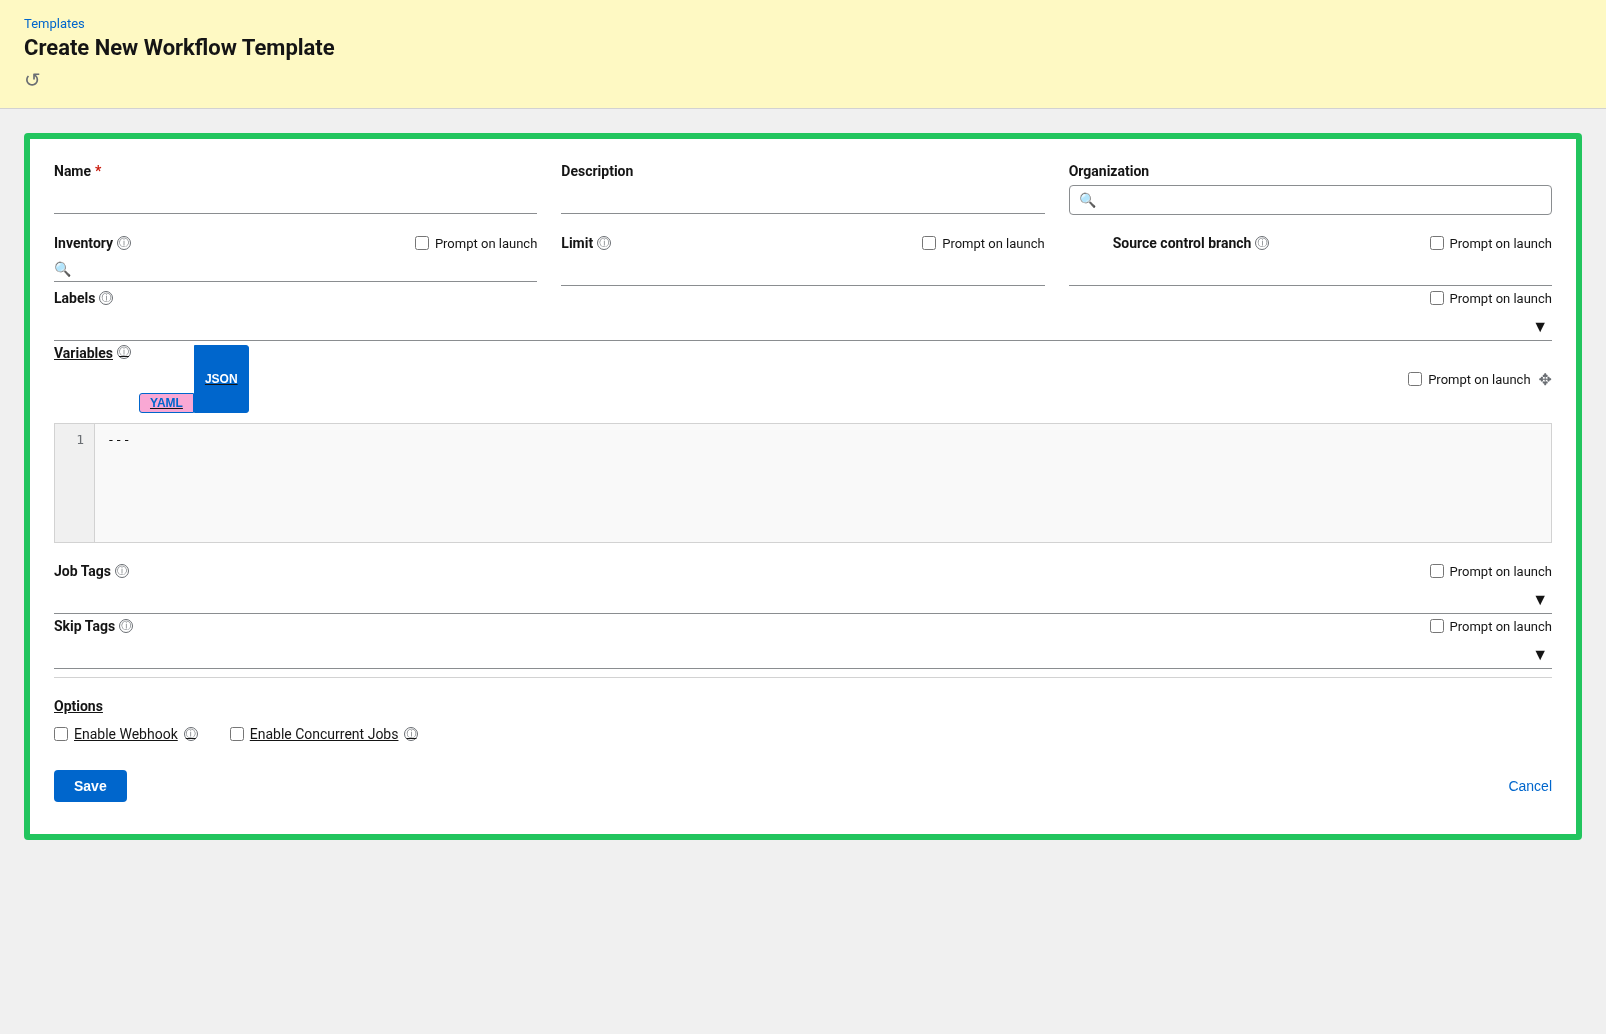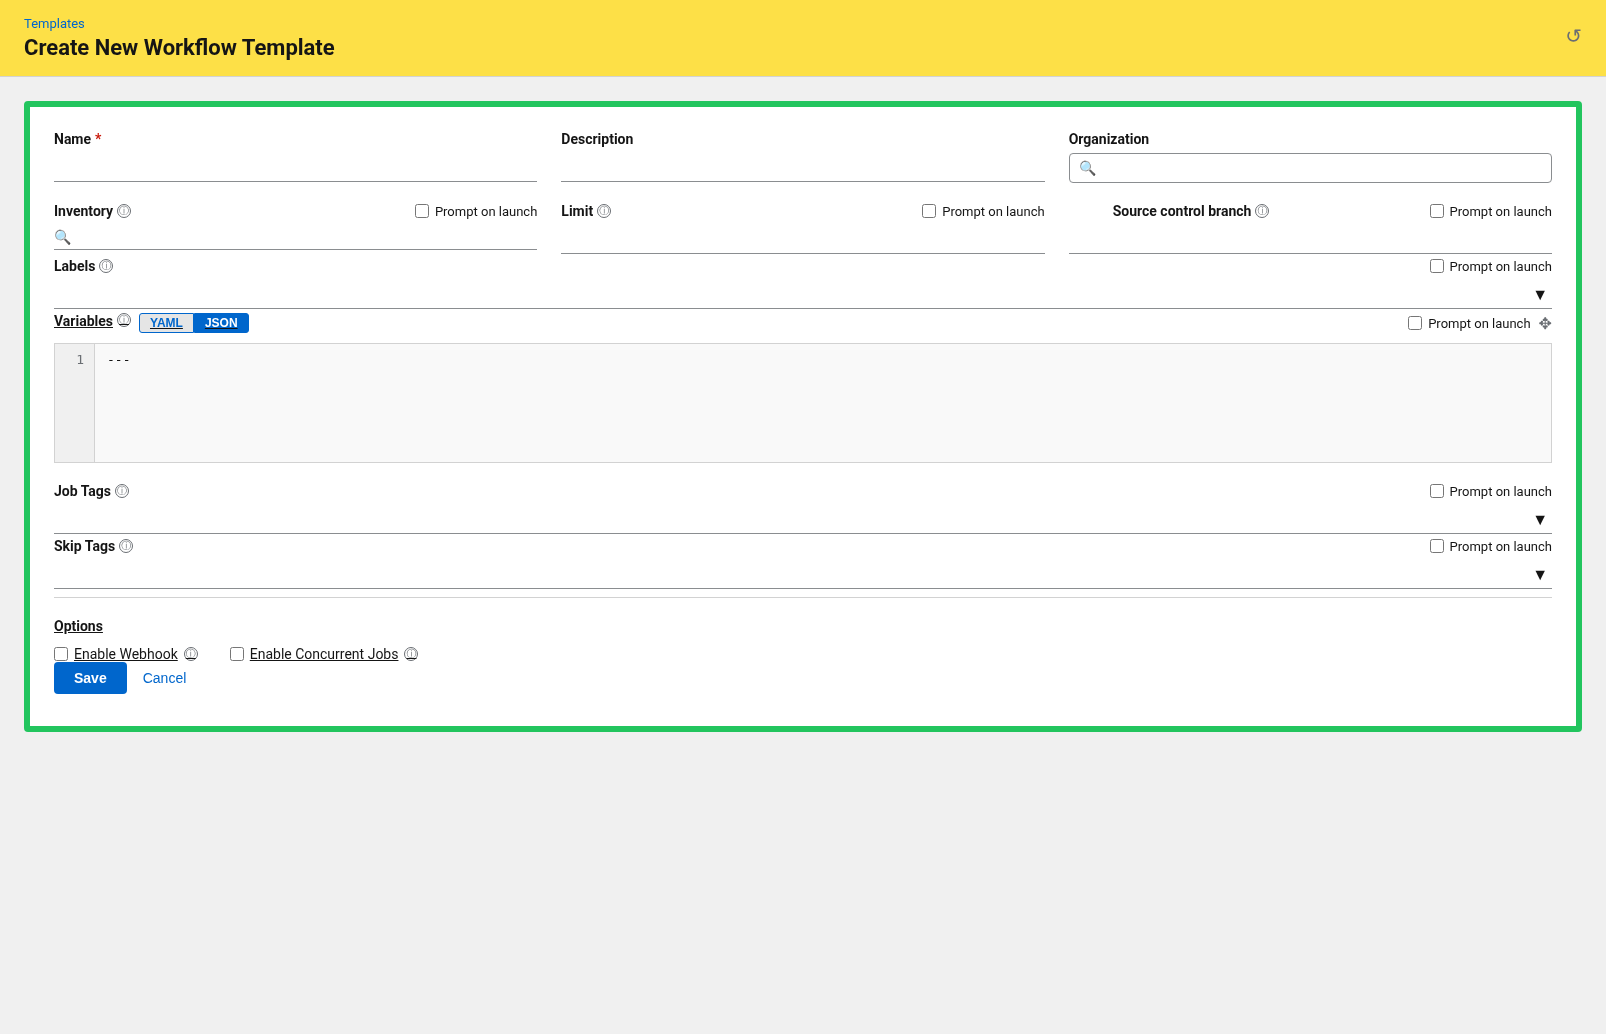--- a/index.html
+++ b/index.html
@@ -3,26 +3,27 @@
   <meta charset="utf-8">
   <style>
     * { box-sizing: border-box; margin: 0; padding: 0; }
     body {
       font-family: -apple-system, BlinkMacSystemFont, 'Segoe UI', Roboto, Helvetica, Arial, sans-serif;
       font-size: 14px;
       background: #f0f0f0;
       color: #151515;
     }
     .page-header {
-      background: #fde047;
+      background: #fef9c3;
       padding: 16px 24px 16px 24px;
       border-bottom: 1px solid #d2d2d2;
       display: flex;
       align-items: flex-start;
       justify-content: space-between;
+      flex-direction: column;
     }
     .breadcrumb {
       color: #0066cc;
       font-size: 13px;
       margin-bottom: 4px;
       cursor: pointer;
     }
     .page-title {
       font-size: 22px;
       font-weight: 700;
@@ -144,22 +145,23 @@
     }
     .toggle-btn {
       padding: 2px 10px;
       font-size: 12px;
       border: 1px solid #0066cc;
       cursor: pointer;
       font-weight: 600;
     }
     .toggle-btn.yaml {
       border-radius: 3px 0 0 3px;
-      background: #e5e5e5;
+      background: #f9a8d4;
       color: #0066cc;
+      margin-top: 48px;
     }
     .toggle-btn.json {
       border-radius: 0 3px 3px 0;
       background: #0066cc;
       color: #fff;
     }
     .editor-container {
       border: 1px solid #d2d2d2;
       min-height: 120px;
       display: flex;
@@ -239,20 +241,22 @@
     }
     .option-item input[type="checkbox"] {
       width: 14px;
       height: 14px;
       cursor: pointer;
     }
     .form-actions {
       display: flex;
       align-items: center;
       gap: 16px;
+      margin-top: 28px;
+      justify-content: space-between;
     }
     .btn-save {
       background: #0066cc;
       color: #fff;
       border: none;
       border-radius: 4px;
       padding: 8px 20px;
       font-size: 14px;
       font-weight: 600;
       cursor: pointer;

